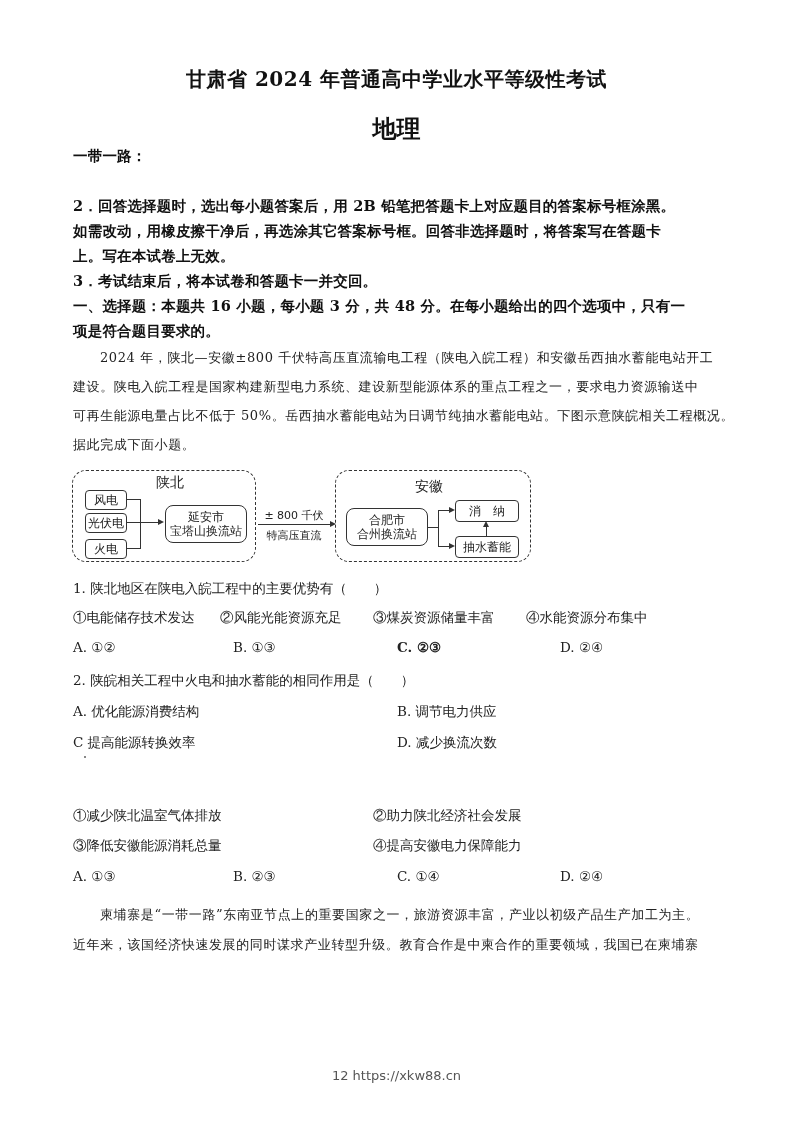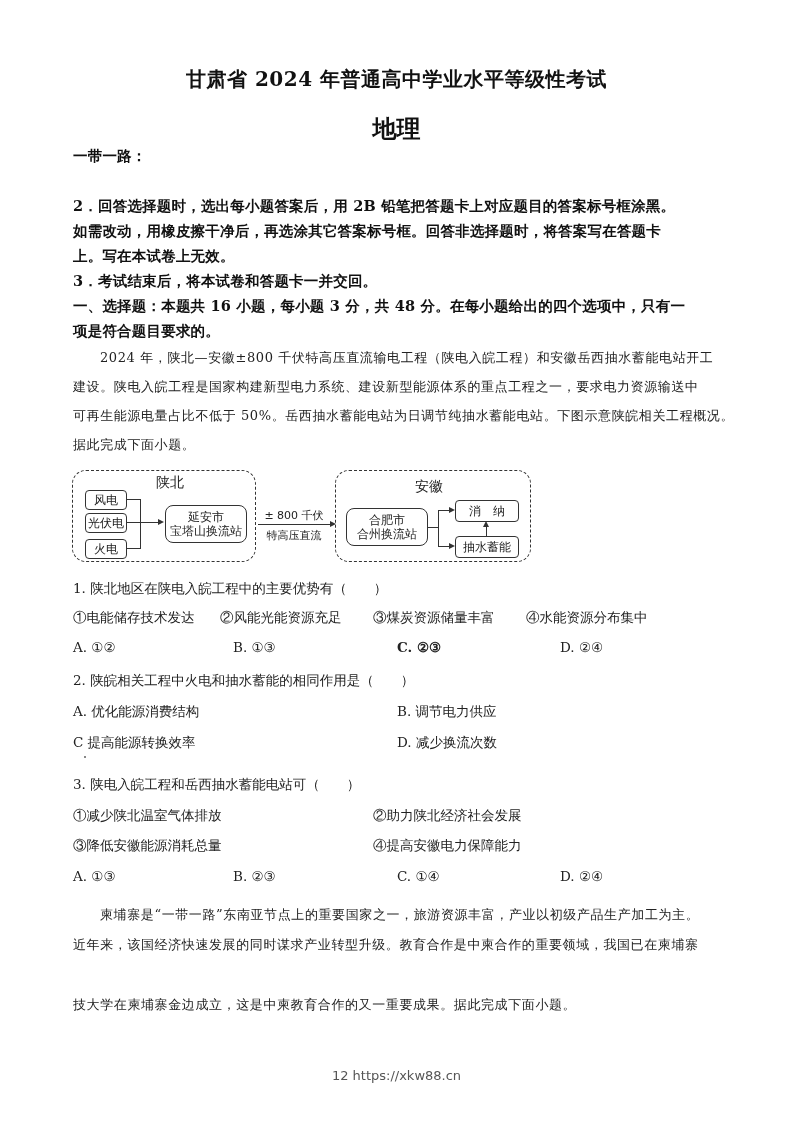--- a/index.html
+++ b/index.html
@@ -118,28 +118,26 @@
   <div class="q" style="left:397px; top:639px;font-weight:bold;">C. ②③</div>
   <div class="q" style="left:560px; top:639px;">D. ②④</div>
 
   <div class="q" style="left:73px; top:672px;">2. 陕皖相关工程中火电和抽水蓄能的相同作用是（　　）</div>
   <div class="q" style="left:73px; top:703px;">A.  优化能源消费结构</div>
   <div class="q" style="left:397px; top:703px;">B.  调节电力供应</div>
   <div class="q" style="left:73px; top:734px;">C   提高能源转换效率</div>
   <div class="q" style="left:397px; top:734px;">D.  减少换流次数</div>
   <div class="dot"></div>
 
-  <div class="q" style="left:73px; top:776px;">3. 陕电入皖工程和岳西抽水蓄能电站可（　　）</div>
   <div class="q" style="left:73px; top:807px;">①减少陕北温室气体排放</div>
   <div class="q" style="left:373px; top:807px;">②助力陕北经济社会发展</div>
   <div class="q" style="left:73px; top:837px;">③降低安徽能源消耗总量</div>
   <div class="q" style="left:373px; top:837px;">④提高安徽电力保障能力</div>
   <div class="q" style="left:73px; top:868px;">A. ①③</div>
   <div class="q" style="left:233px; top:868px;">B. ②③</div>
   <div class="q" style="left:397px; top:868px;">C. ①④</div>
   <div class="q" style="left:560px; top:868px;">D. ②④</div>
 
   <div class="para" style="top:906px; left:100px;">柬埔寨是“一带一路”东南亚节点上的重要国家之一，旅游资源丰富，产业以初级产品生产加工为主。</div>
   <div class="para" style="top:936px;">近年来，该国经济快速发展的同时谋求产业转型升级。教育合作是中柬合作的重要领域，我国已在柬埔寨</div>
-  <div class="para" style="top:996px;">技大学在柬埔寨金边成立，这是中柬教育合作的又一重要成果。据此完成下面小题。</div>
 
   <div class="footer">12 https://xkw88.cn</div>
 </div>
 
 </body></html>

